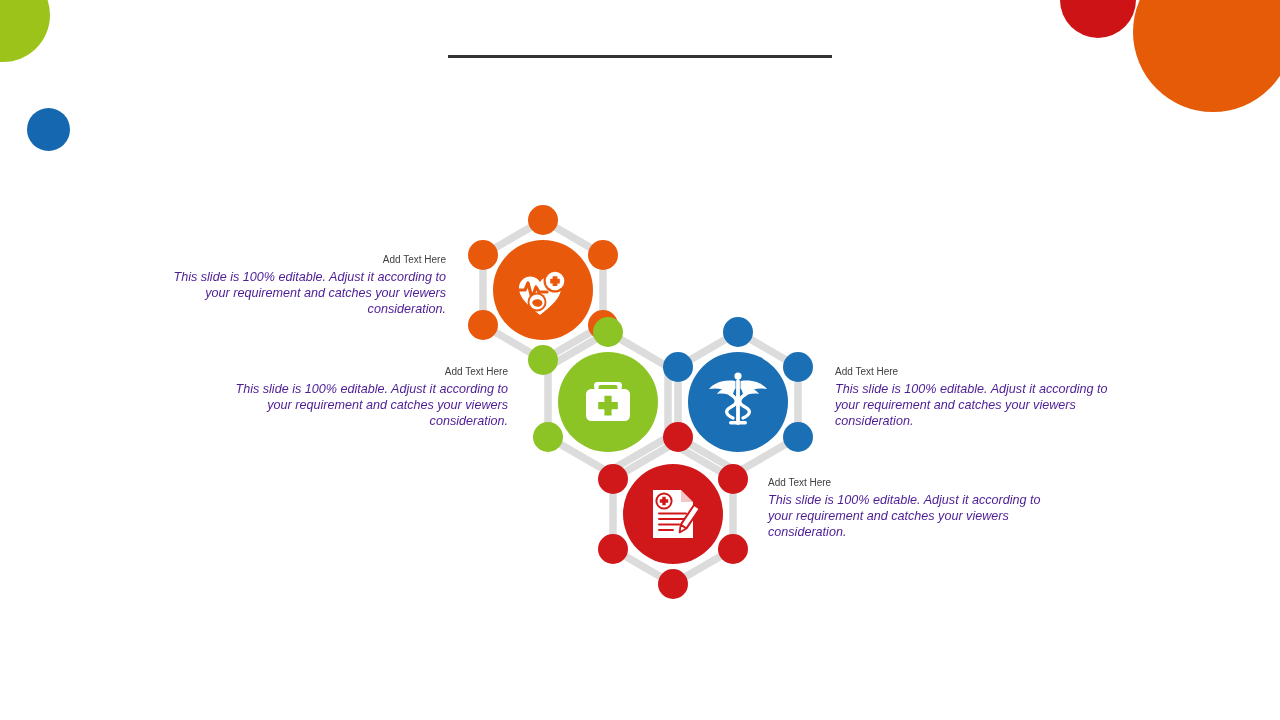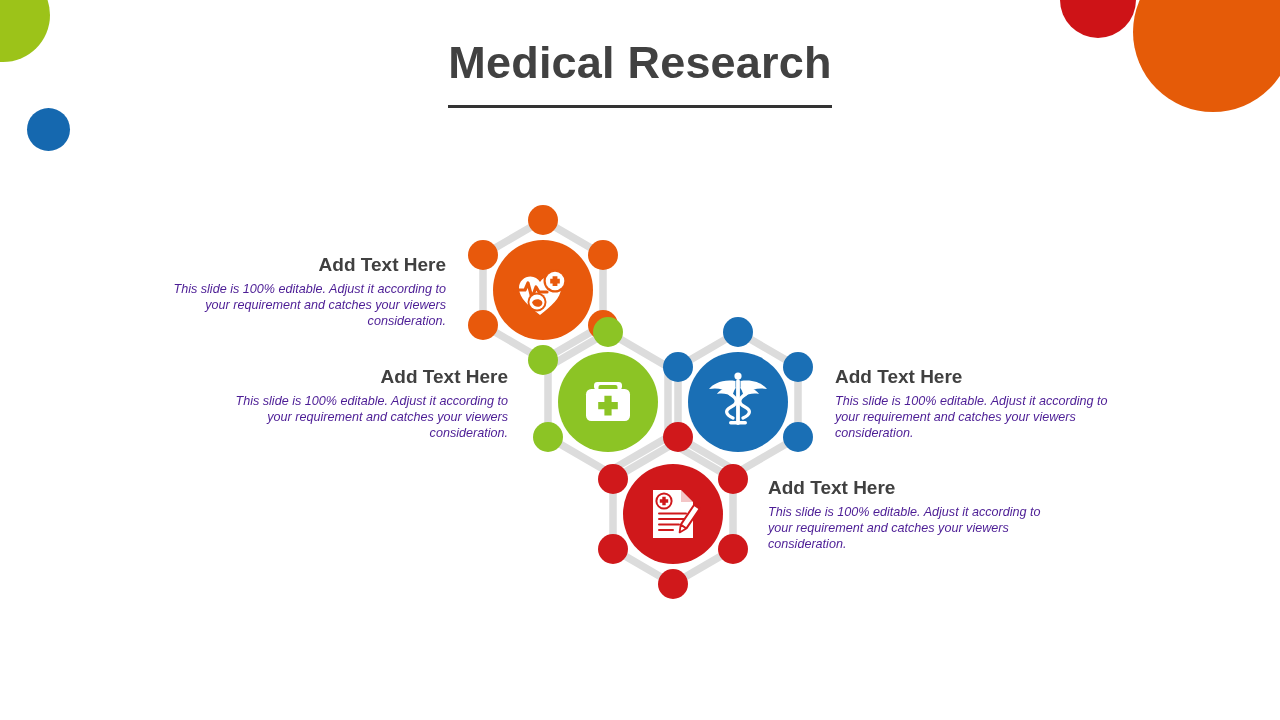--- a/index.html
+++ b/index.html
@@ -44,22 +44,22 @@
   #title-rule {
     margin-top: 17px;
     height: 3px;
     background: #333333;
     width: 100%;
   }
 
   
   .text-block { position: absolute; }
   .tb-heading {
-    font-size: 19px;
-    font-weight: bold;
+    font-size: 10px;
+    font-weight: normal;
     color: #404040;
     line-height: 1.3;
     margin-bottom: 3px;
   }
   .tb-body {
     font-size: 12.6px;
     font-style: italic;
     color: #4c1d95;
     line-height: 1.29;
   }
@@ -83,21 +83,20 @@
 </style>
 </head>
 <body>
 
 <div class="deco" id="deco-green-large"></div>
 <div class="deco" id="deco-blue-small"></div>
 <div class="deco" id="deco-red-top"></div>
 <div class="deco" id="deco-orange-large"></div>
 
 <div id="title-block">
-  <div id="page-title">Medical Research</div>
   <div id="title-rule"></div>
 </div>
 
 <div id="hex-graphic">
   <svg width="380" height="420" viewBox="0 0 380 420" xmlns="http://www.w3.org/2000/svg">
     <defs>
 
       <g id="icon-heart-pulse">
         <path d="M30 14 C30 7 24.5 2.5 18.5 2.5 C14.5 2.5 11 4.6 9 8 C7 4.6 3.5 2.5 -0.5 2.5
                  C-6.5 2.5 -12 7 -12 14 C-12 24 -2 32.5 9 41 C20 32.5 30 24 30 14 Z" fill="#ffffff" transform="translate(2,2)"></path>

